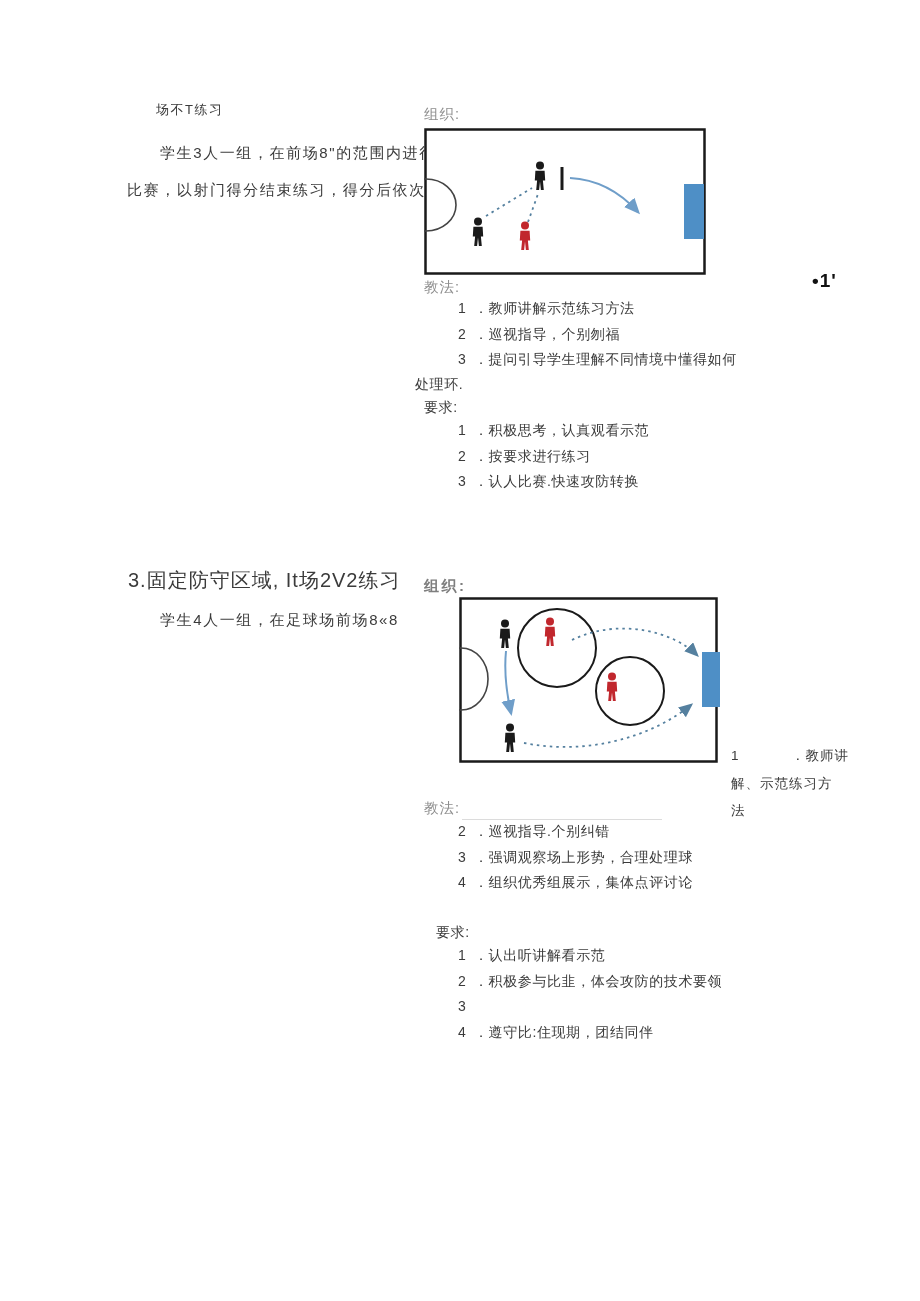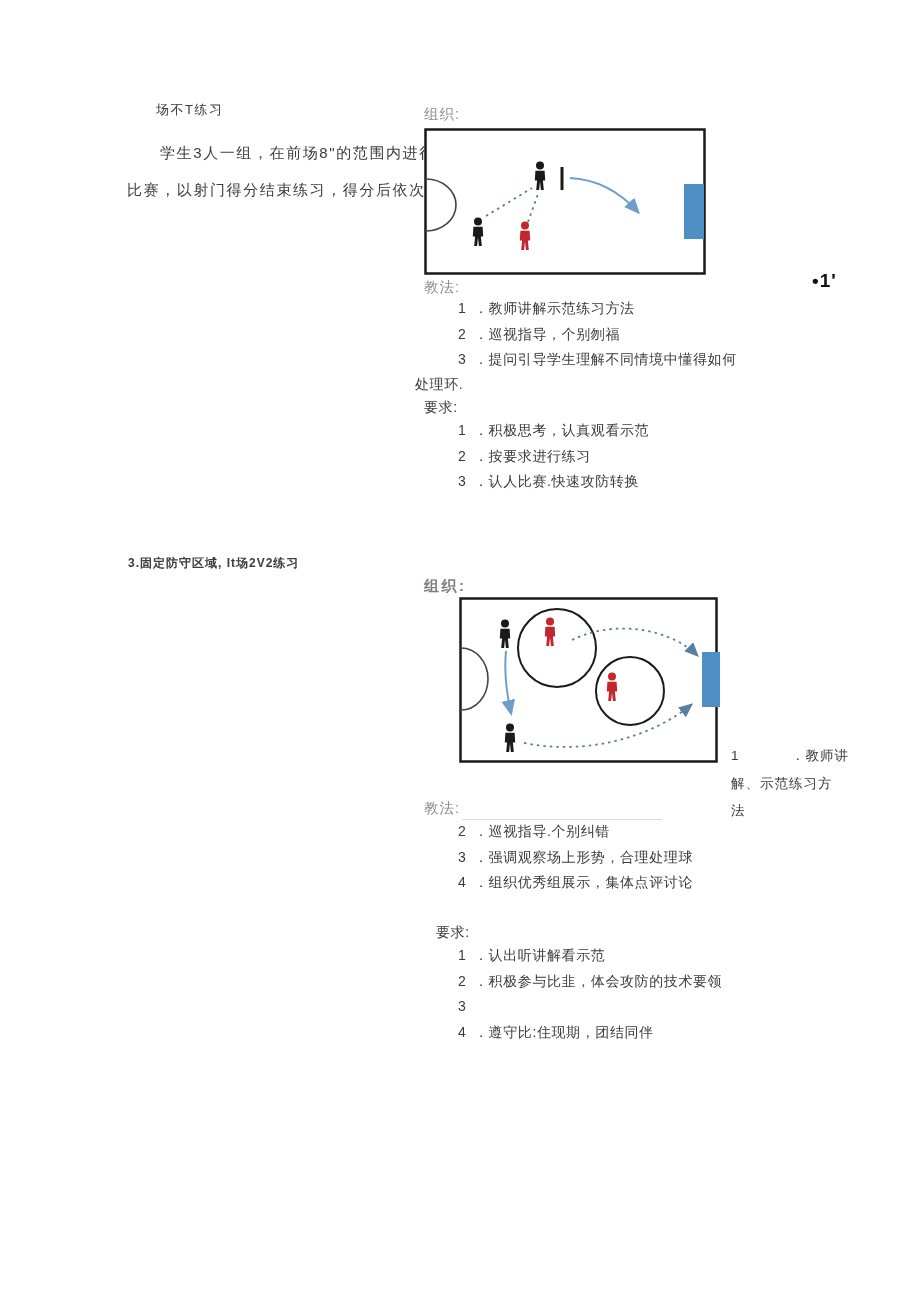--- a/index.html
+++ b/index.html
@@ -24,21 +24,21 @@
   .s1-para{left:127px;top:134px}
   .s1-org{left:424px;top:105px}
   .diagram{position:absolute}
   .d1{left:424px;top:128px}
   .s1-teach{left:424px;top:278px}
   .s1-teach-list{left:458px;top:300px}
   .s1-wrap{left:415px;top:376px}
   .s1-req-label{left:424px;top:399px}
   .s1-req-list{left:458px;top:422px}
 
-  .s2-heading{position:absolute;left:128px;top:555px;font-size:12px;font-weight:bold;letter-spacing:1px;white-space:nowrap}
+  .s2-heading{position:absolute;left:128px;top:567px;font-size:20px;font-weight:normal;letter-spacing:1px;white-space:nowrap}
   .s2-para{left:127px;top:601px}
   .s2-org{left:424px;top:577px;font-weight:bold;letter-spacing:2.5px;color:#7e7e7e;font-size:15px}
   .d2{left:459px;top:597px}
   .caption{position:absolute;left:731px;top:742px;width:118px;font-size:13.5px;line-height:27.5px;letter-spacing:1px;color:#3b3b3b}
   .cap-line1{display:flex;justify-content:space-between}
   .s2-teach{left:424px;top:799px}
   .s2-rule{position:absolute;left:462px;top:819px;width:200px;height:1px;background:#dcdcdc}
   .s2-teach-list{left:458px;top:823px}
   .s2-req-label{left:436px;top:924px}
   .s2-req-list{left:458px;top:947px}
@@ -134,20 +134,21 @@
     </div>
     <div class="li">
       <span class="num">3</span>
       <span class="txt">．认人比赛.快速攻防转换</span>
     </div>
   </div>
 
   <div class="s2-heading">3.固定防守区域, It场2V2练习</div>
 
   <div class="para s2-para">
+    <div class="para-line indent">学生4人一组，在足球场前场8«8</div>
   </div>
 
   <div class="label s2-org">组织:</div>
 
   <div class="diagram d2">
     <svg width="262" height="166" viewBox="0 0 262 166">
       <rect class="field-border" x="1.5" y="1.5" width="256" height="163"></rect>
       <ellipse class="field-arc" cx="2" cy="82" rx="27" ry="31"></ellipse>
       <rect class="goal" x="243" y="55" width="18" height="55"></rect>
       <circle class="zone" cx="98" cy="51" r="39"></circle>

